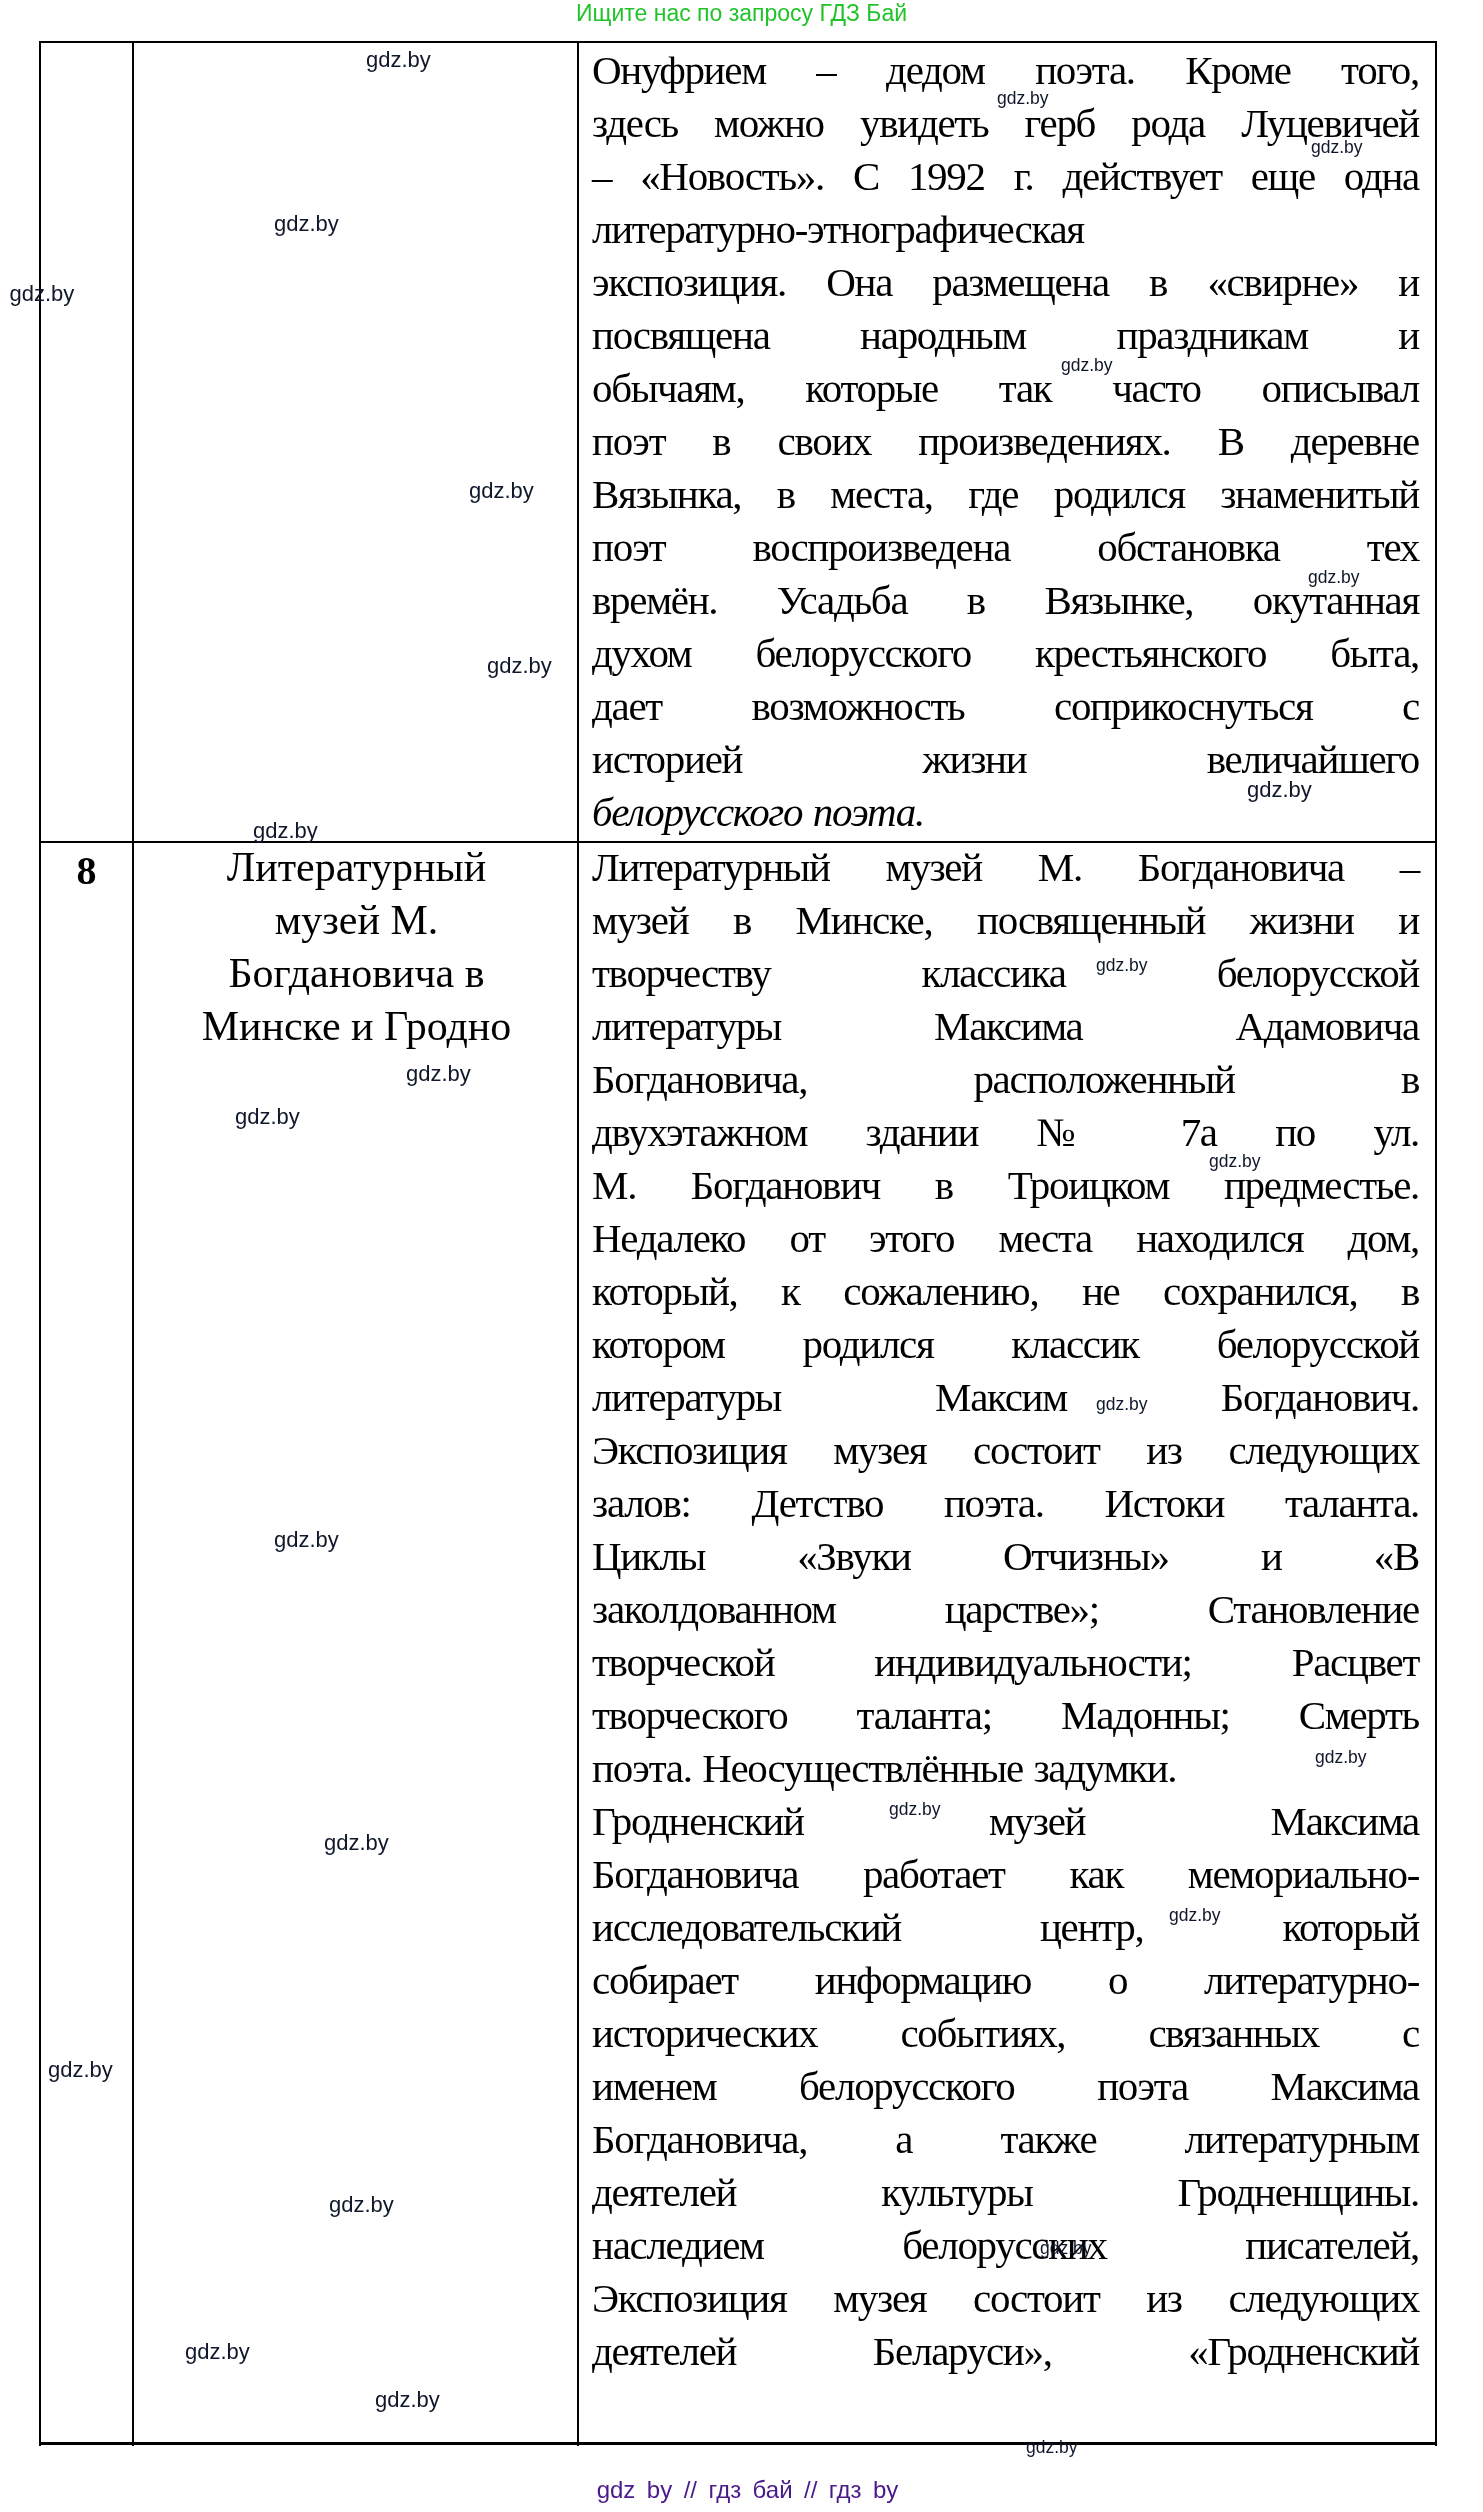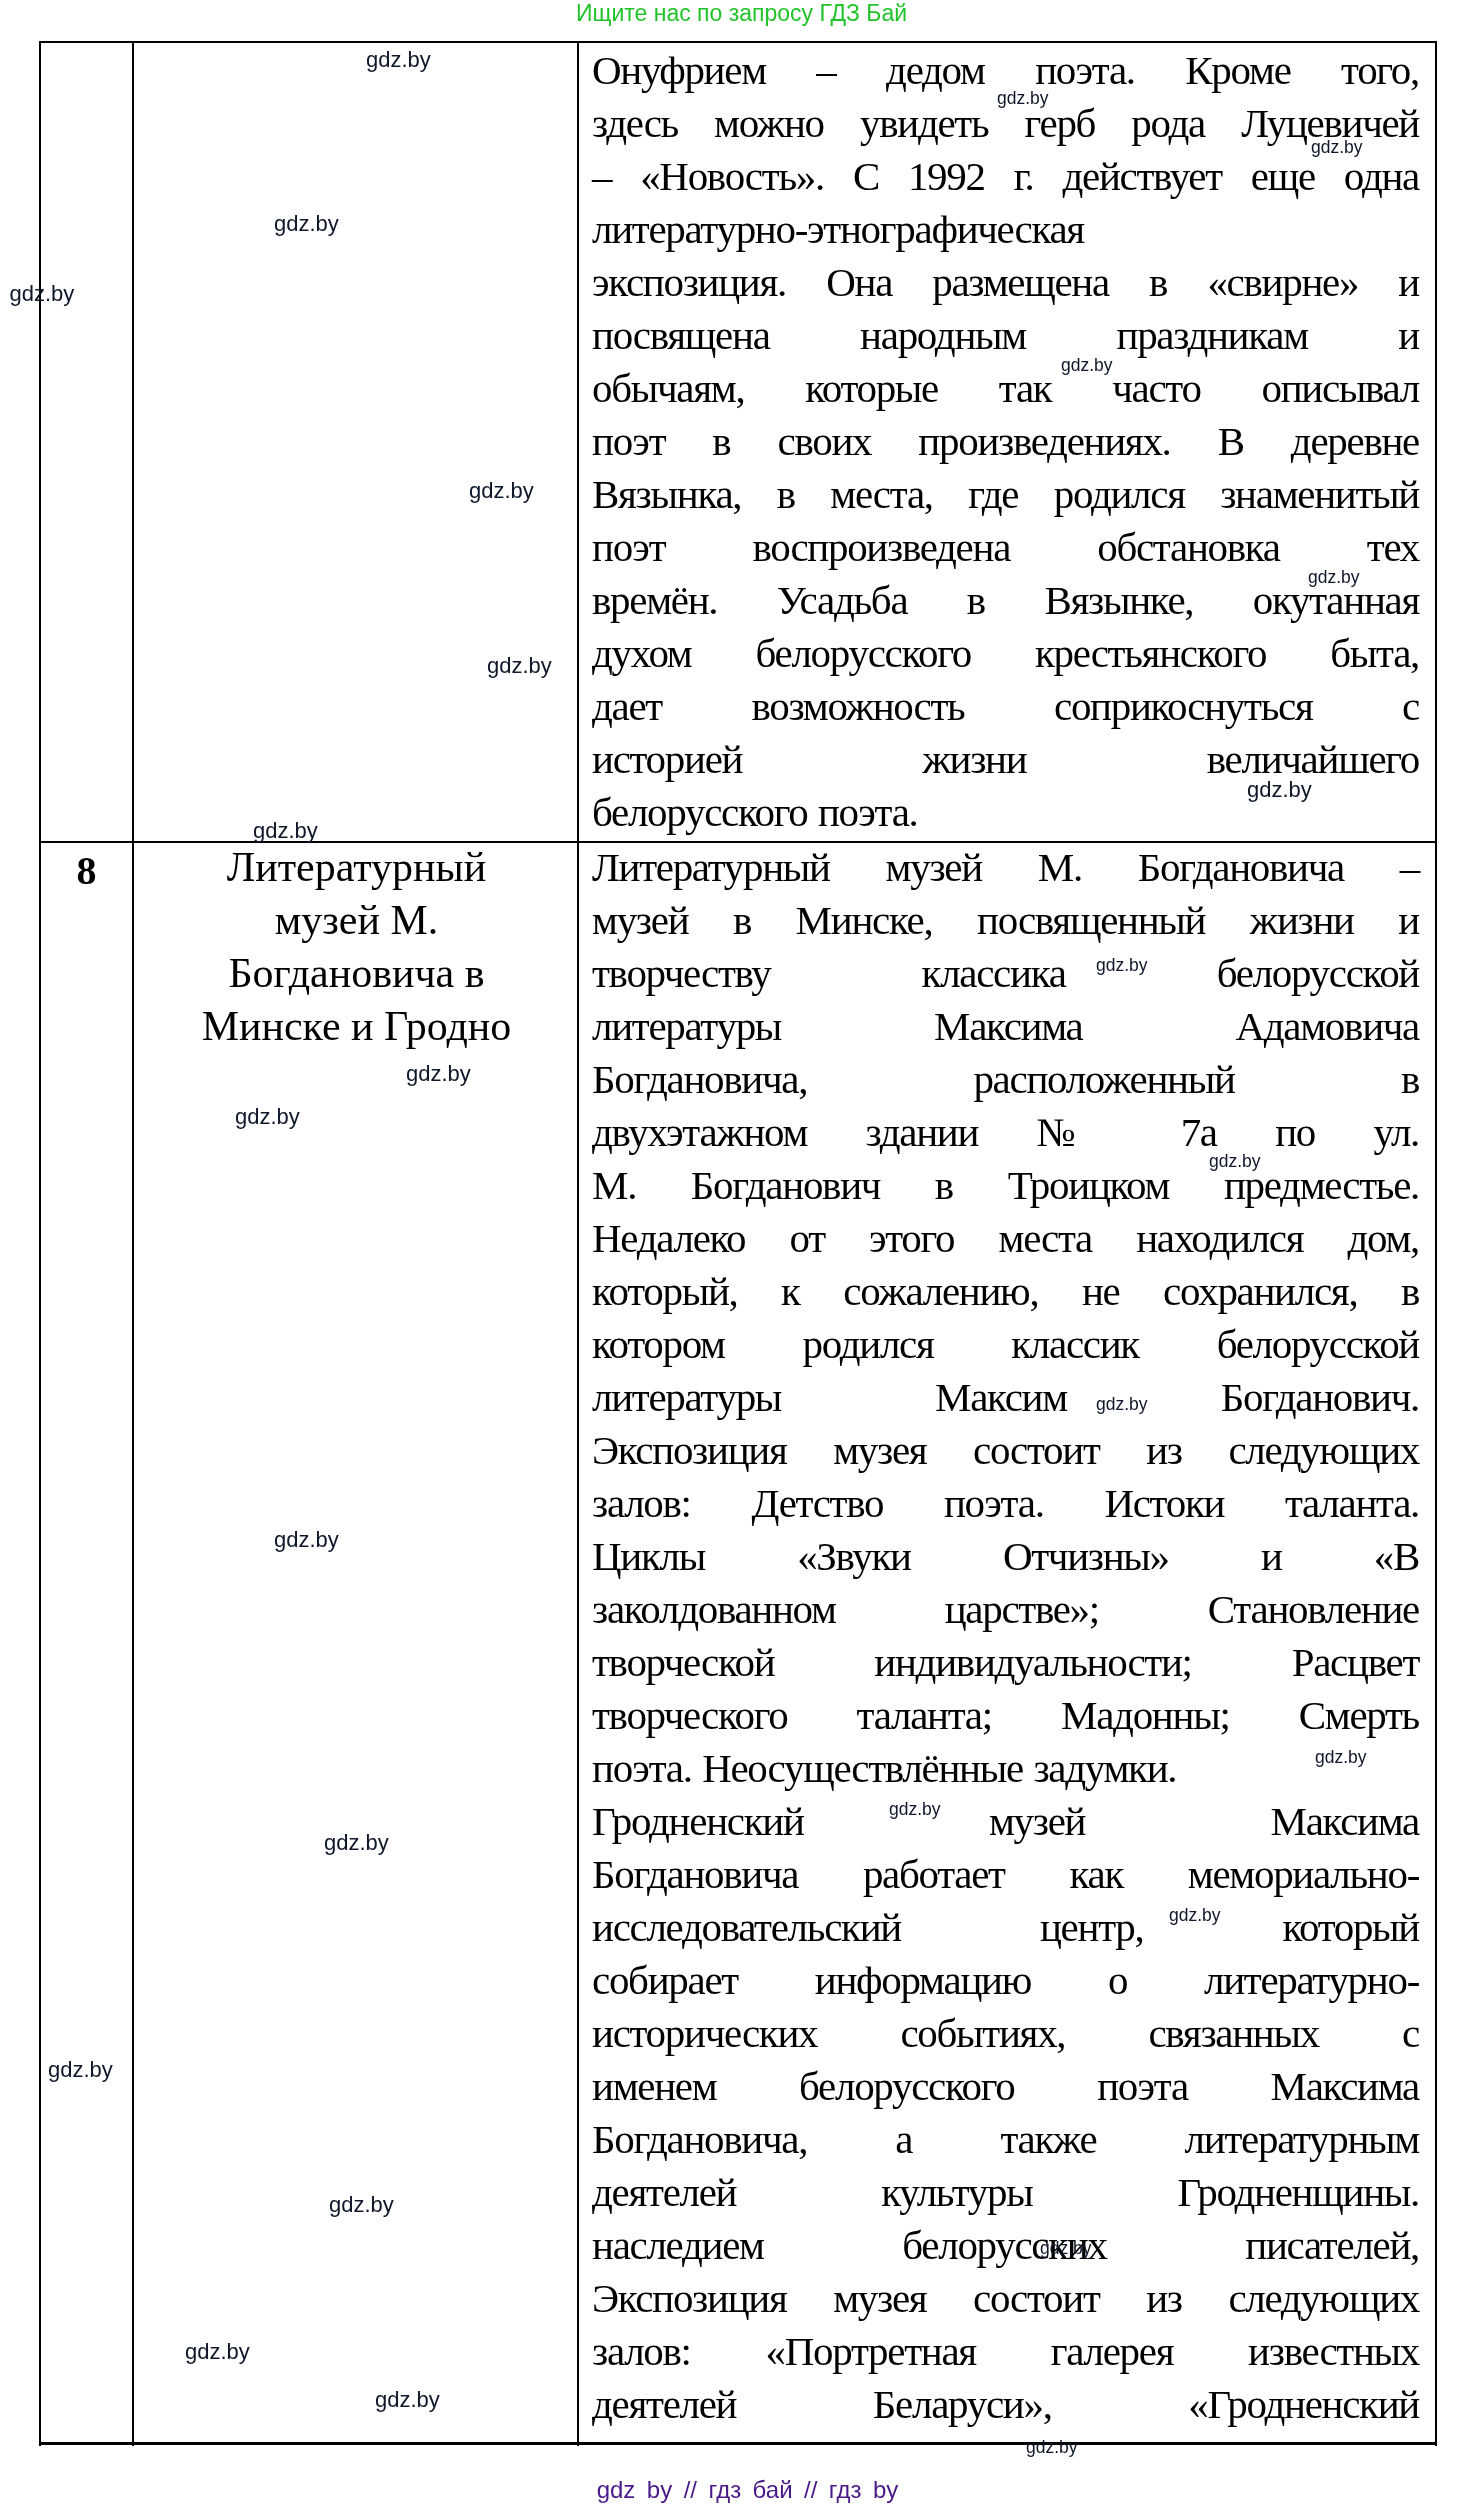--- a/index.html
+++ b/index.html
@@ -39,21 +39,21 @@
     <span class="line" style="display: block;">экспозиция. Она размещена в «свирне» и</span>
     <span class="line" style="display: block;">посвящена народным праздникам и</span>
     <span class="line" style="display: block;">обычаям, которые так часто описывал</span>
     <span class="line" style="display: block;">поэт в своих произведениях. В деревне</span>
     <span class="line" style="display: block;">Вязынка, в места, где родился знаменитый</span>
     <span class="line" style="display: block;">поэт воспроизведена обстановка тех</span>
     <span class="line" style="display: block;">времён. Усадьба в Вязынке, окутанная</span>
     <span class="line" style="display: block;">духом белорусского крестьянского быта,</span>
     <span class="line" style="display: block;">дает возможность соприкоснуться с</span>
     <span class="line" style="display: block;">историей жизни величайшего</span>
-    <span class="line last" style="display: block;">белорусского поэта.</span>
+    <span class="line last" style="display: block; font-style: italic;">белорусского поэта.</span>
   </div>
 
   <div class="cell-num" style="top:845px;line-height:52px;">8</div>
 
   <div class="cell-title" style="top:841px;">
     <div>Литературный</div>
     <div>музей М.</div>
     <div>Богдановича в</div>
     <div>Минске и Гродно</div>
   </div>
@@ -80,21 +80,20 @@
     <span class="line" style="display: block;">Гродненский музей Максима</span>
     <span class="line" style="display: block;">Богдановича работает как мемориально-</span>
     <span class="line" style="display: block;">исследовательский центр, который</span>
     <span class="line" style="display: block;">собирает информацию о литературно-</span>
     <span class="line" style="display: block;">исторических событиях, связанных с</span>
     <span class="line" style="display: block;">именем белорусского поэта Максима</span>
     <span class="line" style="display: block;">Богдановича, а также литературным</span>
     <span class="line" style="display: block;">деятелей культуры Гродненщины.</span>
     <span class="line" style="display: block;">наследием белорусских писателей,</span>
     <span class="line" style="display: block;">Экспозиция музея состоит из следующих</span>
-    <span class="line" style="display: block;">залов: «Портретная галерея известных</span>
     <span class="line" style="display: block;">деятелей Беларуси», «Гродненский</span>
   </div>
 </div>
 
 <div class="wm" style="left:366px;top:48px;">gdz.by</div>
 <div class="wm" style="left:274px;top:212px;">gdz.by</div>
 <div class="wm" style="left:9.5px;top:282px;">gdz.by</div>
 <div class="wm" style="left:469px;top:479px;">gdz.by</div>
 <div class="wm" style="left:487px;top:654px;">gdz.by</div>
 <div class="wm" style="left:253px;top:819px;">gdz.by</div>

